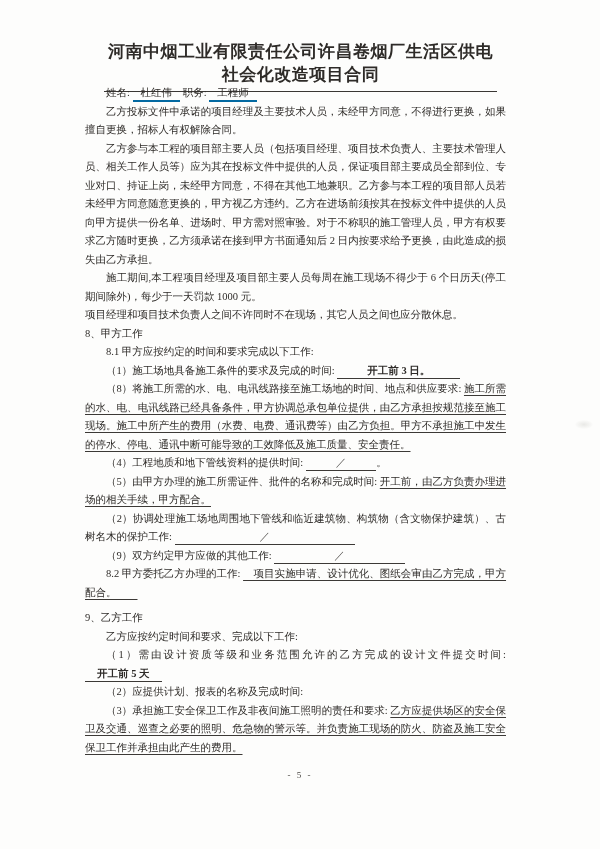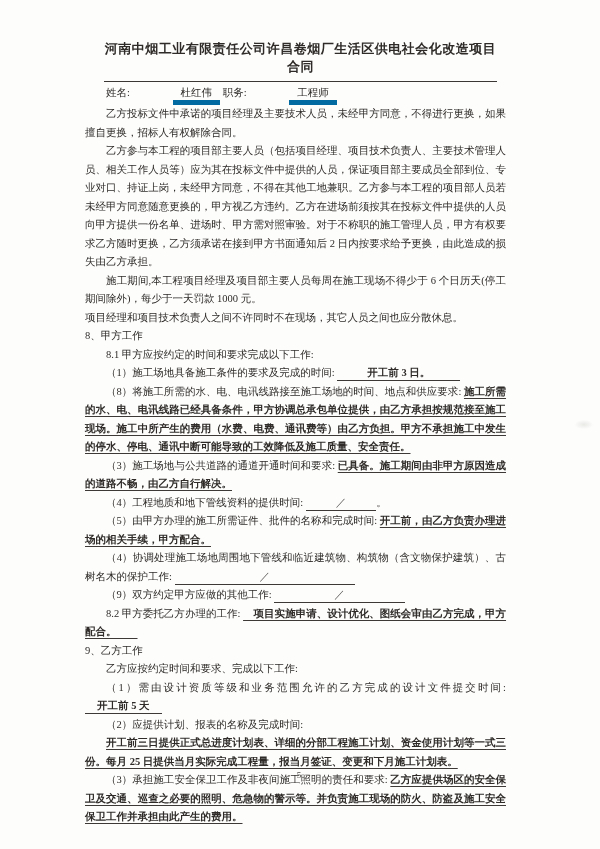--- a/index.html
+++ b/index.html
@@ -10,61 +10,60 @@
     font-family:"Liberation Serif","DejaVu Serif",serif;
     color:#2e2b28;
     overflow:hidden;
   }
   .header {
     position:absolute; top:40px; left:104px; width:393px;
     text-align:center;
     border-bottom:1.6px solid #3a3734;
     padding-bottom:5px;
   }
-  .header-title { font-size:13px; font-weight:bold; letter-spacing:0.5px; }
+  .header-title { font-size:17px; font-weight:bold; letter-spacing:0.5px; }
   .body {
     position:absolute; top:84px; left:85px; width:421px;
     font-size:10.5px; line-height:18.5px;
     text-align:justify;
   }
   .para { margin:0; }
   .indent { text-indent:2em; }
   .item { text-indent:2em; }
   
   .ans {
-    font-weight:bold;
+    font-weight:normal;
     text-decoration:underline;
     text-underline-offset:3px;
     text-decoration-thickness:1px;
     text-decoration-color:#3c3936;
   }
   
   .blank {
     display:inline-block;
     border-bottom:1px solid #3c3936;
     font-weight:bold;
     line-height:15px;
     text-indent:0;
   }
   .blank.slash { font-weight:normal; }
   .u {
     display:inline-block;
-    border-bottom:5px solid #0369a1;
+    border-bottom:2px solid #0369a1;
     line-height:15px;
     text-indent:0;
     padding:0 8px;
-    margin-left:40px;
   }
   .pad30 { padding:0 30px; }
   .pad38 { padding:0 38px; }
   .pad52 { padding:0 52px; }
   .pad60 { padding:0 60px; }
   .pad85 { padding:0 85px; }
   .pad12 { padding:0 12px; }
-  .sec9-heading { }
+  .sec9-heading { margin-top:7px; }
   .ansblock { text-indent:2em; }
   .page-number {
     position:absolute; top:770px; left:0; width:100%;
     text-align:center; font-size:9px; letter-spacing:2px; color:#4a4743;
   }
   .smudge {
     position:absolute; left:575px; top:420px; width:18px; height:9px;
     background:radial-gradient(ellipse at center,#e9e9e6 0%,rgba(253,253,252,0) 75%);
     border-radius:50%;
   }
@@ -92,41 +91,39 @@
     <p class="para indent">施工期间,本工程项目经理及项目部主要人员每周在施工现场不得少于 6 个日历天(停工期间除外)，每少于一天罚款 1000 元。</p>
     <p class="para">项目经理和项目技术负责人之间不许同时不在现场，其它人员之间也应分散休息。</p>
 
     <p class="para">8、甲方工作</p>
     <p class="para indent">8.1 甲方应按约定的时间和要求完成以下工作:</p>
 
     <p class="para item"><span>（1）施工场地具备施工条件的要求及完成的时间:</span> <span class="blank pad30">开工前 3 日。</span></p>
 
     <p class="para item"><span>（8）将施工所需的水、电、电讯线路接至施工场地的时间、地点和供应要求:</span> <span class="ans">施工所需的水、电、电讯线路已经具备条件，甲方协调总承包单位提供，由乙方承担按规范接至施工现场。施工中所产生的费用（水费、电费、通讯费等）由乙方负担。甲方不承担施工中发生的停水、停电、通讯中断可能导致的工效降低及施工质量、安全责任。</span></p>
 
-    <p class="para item"><span>（3）施工场地与公共道路的通道开通时间和要求:</span> <span class="ans">已具备。施工期间由非甲方原因造成的道路不畅，由乙方自行解决。</span></p>
 
     <p class="para item"><span>（4）工程地质和地下管线资料的提供时间:</span> <span class="blank slash pad30">／</span><span>。</span></p>
 
     <p class="para item"><span>（5）由甲方办理的施工所需证件、批件的名称和完成时间:</span> <span class="ans">开工前，由乙方负责办理进场的相关手续，甲方配合。</span></p>
 
 
 
-    <p class="para item"><span>（4）协调处理施工场地周围地下管线和临近建筑物、构筑物（含文物保护建筑）、古树名木的保护工作:</span> <span class="blank slash pad85">／</span></p>
+    <p class="para item"><span>（2）协调处理施工场地周围地下管线和临近建筑物、构筑物（含文物保护建筑）、古树名木的保护工作:</span> <span class="blank slash pad85">／</span></p>
 
     <p class="para item"><span>（9）双方约定甲方应做的其他工作:</span> <span class="blank slash pad60">／</span></p>
 
     <p class="para item"><span>8.2 甲方委托乙方办理的工作:</span> <span class="ans">　项目实施申请、设计优化、图纸会审由乙方完成，甲方配合。　　</span></p>
 
     <p class="para sec9-heading">9、乙方工作</p>
     <p class="para indent">乙方应按约定时间和要求、完成以下工作:</p>
 
     <p class="para item"><span>（1）需由设计资质等级和业务范围允许的乙方完成的设计文件提交时间:</span> <span class="blank pad12">开工前 5 天</span></p>
 
     <p class="para item">（2）应提供计划、报表的名称及完成时间:</p>
-    <p class="para ansblock"><span class="ans">开工前三日提供正式总进度计划表、详细的分部工程施工计划、资金使用计划等一式三份。每月 25 日提供当月实际完成工程量，报当月签证、变更和下月施工计划表。</span></p>
 
     <p class="para item"><span>（3）承担施工安全保卫工作及非夜间施工照明的责任和要求:</span> <span class="ans">乙方应提供场区的安全保卫及交通、巡查之必要的照明、危急物的警示等。并负责施工现场的防火、防盗及施工安全保卫工作并承担由此产生的费用。</span></p>
 
   </div>
 
   <div class="smudge"></div>
 
   <div class="page-number">- 5 -</div>
 
 </div>

